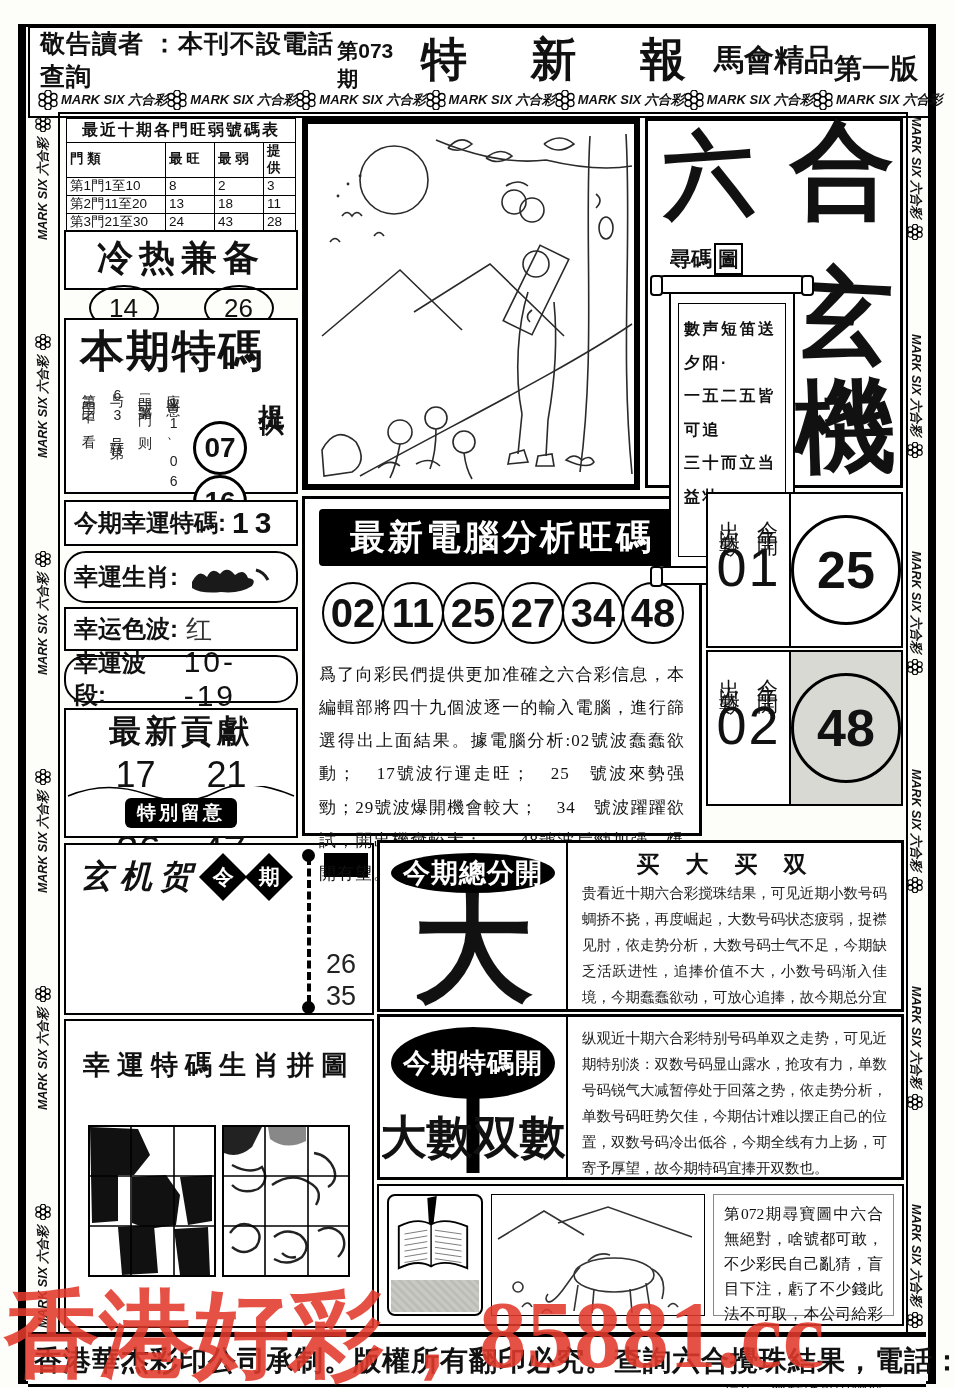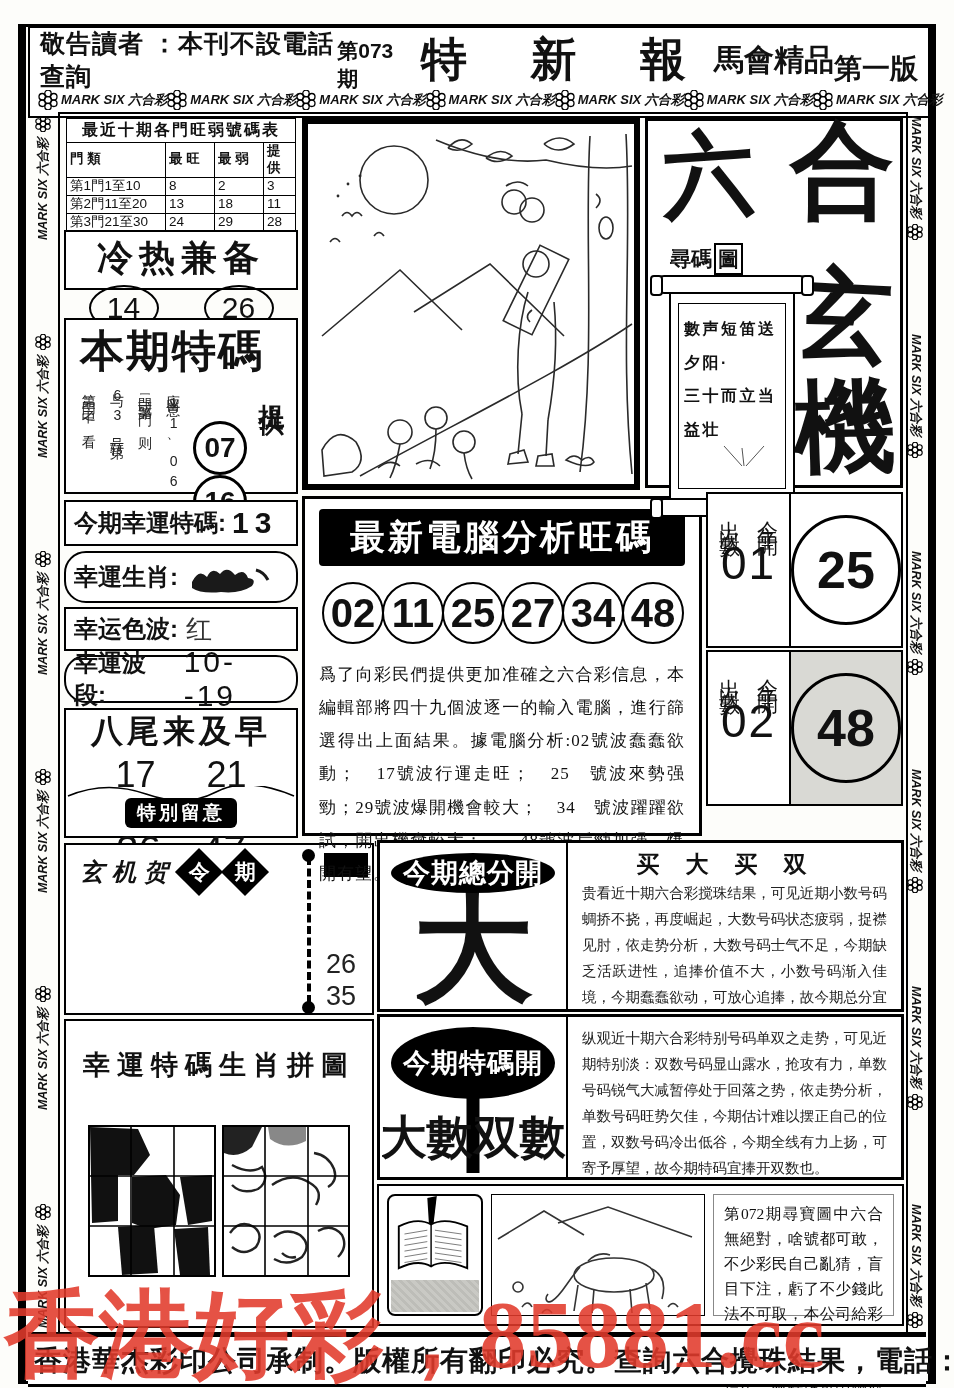--- a/index.html
+++ b/index.html
@@ -34,41 +34,41 @@
   
   .hot-table{border-collapse:collapse;width:100%;background:#fff;}
   .hot-table td,.hot-table th{border:1.5px solid #000;font-size:13.5px;padding:0 3px;text-align:left;line-height:1.25;}
   .hot-title{font-size:16px;font-weight:900;text-align:center;letter-spacing:2px;border:1.5px solid #000;border-bottom:none;padding:1px 0;background:#fff;}
 
   .boxed{border:2.5px solid #000;background:#fff;box-sizing:border-box;}
   .rounded{border:2.5px solid #000;border-radius:22px;background:#fff;box-sizing:border-box;}
 
   .coldhot-title{font-size:36px;font-weight:900;text-align:center;letter-spacing:6px;margin-top:2px;}
   .ellipse-num{display:inline-flex;align-items:center;justify-content:center;border:2.5px solid #000;
-               border-radius:50%;width:66px;height:42px;font-size:30px;text-align:center;}
+               border-radius:50%;width:66px;height:42px;font-size:26px;text-align:center;}
 
   .sp-title{font-size:44px;font-weight:900;letter-spacing:2px;margin:2px 0 0 14px;}
   .sp-notes{writing-mode:vertical-rl;text-orientation:upright;font-size:14px;line-height:1.3;
             height:138px;letter-spacing:4px;color:#222;}
   .sp-notes div{margin-left:10px;}
   .provide{writing-mode:vertical-rl;text-orientation:upright;font-size:26px;font-weight:bold;letter-spacing:6px;}
   .circle-num{display:flex;align-items:center;justify-content:center;border:3px solid #000;border-radius:50%;
               width:48px;height:48px;font-size:28px;font-weight:bold;background:#fff;}
 
   .lucky-row{display:flex;align-items:center;padding:0 8px;font-size:24px;font-weight:900;background:#fff;box-sizing:border-box;}
   .lucky-val{font-size:30px;font-weight:bold;margin-left:6px;letter-spacing:6px;}
   .lucky-val-light{font-size:26px;font-weight:400;margin-left:8px;color:#333;}
 
   .contrib-title{font-size:32px;font-weight:900;text-align:center;letter-spacing:4px;}
   .contrib-nums{display:flex;justify-content:space-around;font-size:36px;padding:0 24px;}
   .notice-ribbon{display:inline-block;background:#000;color:#fff;font-size:19px;font-weight:900;
                  padding:2px 12px;border-radius:6px;letter-spacing:3px;}
   .contrib-nums2{display:flex;justify-content:space-around;font-size:40px;padding:0 30px;}
 
-  .hex-title{font-size:24px;font-weight:900;font-style:italic;letter-spacing:8px;}
+  .hex-title{font-size:32px;font-weight:900;font-style:italic;letter-spacing:8px;}
   .diamond{display:inline-flex;align-items:center;justify-content:center;width:34px;height:34px;background:#000;
            transform:rotate(45deg);margin:0 6px;}
   .diamond span{transform:rotate(-45deg);color:#fff;font-size:21px;font-weight:bold;}
   .hex-poem{font-size:21px;letter-spacing:6px;line-height:1.45;color:#222;}
   .tip-box{background:#000;color:#fff;writing-mode:vertical-rl;text-orientation:upright;
            font-size:27px;font-weight:bold;padding:6px 4px;letter-spacing:6px;}
   .tip-num{font-size:27px;color:#222;}
   .dash-line{border-left:4px dashed #000;}
   .dot{width:13px;height:13px;border-radius:50%;background:#000;}
 
@@ -94,21 +94,21 @@
   .knob{position:absolute;top:-2px;width:9px;height:17px;border:2px solid #000;border-radius:4px;background:#fff;}
   .scroll-body{margin:0 13px;border-left:2px solid #000;border-right:2px solid #000;padding:9px 7px;background:#fff;}
   .scroll-inner{border:1.5px solid #000;padding:8px 5px 20px 5px;font-size:16px;font-weight:bold;
                 line-height:2.1;letter-spacing:2.5px;}
 
   
   .appear-box{border:2.5px solid #000;display:flex;background:#fff;box-sizing:border-box;}
   .appear-left{width:82px;border-right:2px solid #000;display:flex;flex-direction:column;align-items:center;padding-top:10px;}
   .v-labels{display:flex;gap:10px;}
   .v-label{writing-mode:vertical-rl;text-orientation:upright;font-size:21px;letter-spacing:8px;}
-  .appear-count{font-size:46px;margin-top:8px;letter-spacing:2px;}
+  .appear-count{font-size:54px;margin-top:8px;letter-spacing:2px;}
   .appear-right{flex:1;display:flex;align-items:center;justify-content:center;}
   .appear-circle{width:104px;height:104px;border:3px solid #000;border-radius:50%;display:flex;
                  align-items:center;justify-content:center;font-size:52px;font-weight:bold;}
   .shaded{background:#d9d9d4;}
 
   
   .open-box{border:3px solid #000;display:flex;background:#fff;box-sizing:border-box;}
   .open-left{width:186px;border-right:2px solid #000;position:relative;display:flex;flex-direction:column;align-items:center;}
   .oval{background:#000;color:#fff;border-radius:50%;width:164px;height:72px;display:flex;align-items:center;
         justify-content:center;font-size:27px;font-weight:bold;letter-spacing:1px;margin-top:10px;z-index:2;}
@@ -458,21 +458,21 @@
           </tr>
       <tr>
             <td>第2門11至20</td>
             <td>13</td>
             <td>18</td>
             <td>11</td>
           </tr>
       <tr>
             <td>第3門21至30</td>
             <td>24</td>
-            <td>29</td>
+            <td>43</td>
             <td>28</td>
           </tr>
       <tr>
             <td>第4門31至40</td>
             <td>31</td>
             <td>33</td>
             <td>36</td>
           </tr>
       <tr>
             <td>第5門41至49</td>
@@ -525,21 +525,21 @@
       <path d="M6,22 q7,-14 15,-5 q5,-11 13,-3 q7,-9 15,1 q9,-7 13,3 q9,1 4,8 q-12,8 -31,6 q-20,2 -29,-4 z" fill="#1a1a1a"></path>
       <path d="M70,10 q8,2 12,10" stroke="#1a1a1a" stroke-width="3" fill="none"></path>
     </svg>
   </div>
   <div class="abs lucky-row rounded" style="left:64px;top:655px;width:234px;height:48px;">
     <span>幸運波段:</span>
     <span class="lucky-val" style="letter-spacing:3px;font-weight:400;">10--19</span>
   </div>
 
   <div class="abs boxed" style="left:64px;top:708px;width:234px;height:130px;border-width:2px;">
-    <div class="contrib-title">八尾来及早</div>
+    <div class="contrib-title">最新貢獻</div>
     <div class="contrib-nums">
       <span>17</span>
       <span>21</span>
     </div>
     <svg width="230" height="14" viewBox="0 0 230 14" style="margin-top:-10px;">
       <path d="M2,10 Q40,-6 80,8 T150,6 T228,10" fill="none" stroke="#000" stroke-width="1.6"></path>
     </svg>
     <div style="text-align:center;margin-top:-2px;">
       <span class="notice-ribbon">特別留意</span>
     </div>
@@ -676,20 +676,21 @@
       <span class="map-boxed">圖</span>
     </div>
     <div class="abs" style="left:8px;top:154px;width:152px;">
       <div class="scroll-roller">
         <span class="knob" style="left:-8px;"></span>
         <span class="knob" style="right:-8px;"></span>
       </div>
       <div class="scroll-body">
         <div class="scroll-inner">
           <div>數声短笛送夕阳·</div>
+          <div>一五二五皆可追</div>
           <div>三十而立当益壮</div>
           <svg width="120" height="22" viewBox="0 0 120 22">
             <path d="M40,0 L58,20 M80,0 L62,20 M58,2 L60,20" stroke="#555" stroke-width="1" fill="none"></path>
           </svg>
         </div>
       </div>
       <div class="scroll-roller">
         <span class="knob" style="left:-8px;"></span>
         <span class="knob" style="right:-8px;"></span>
       </div>

